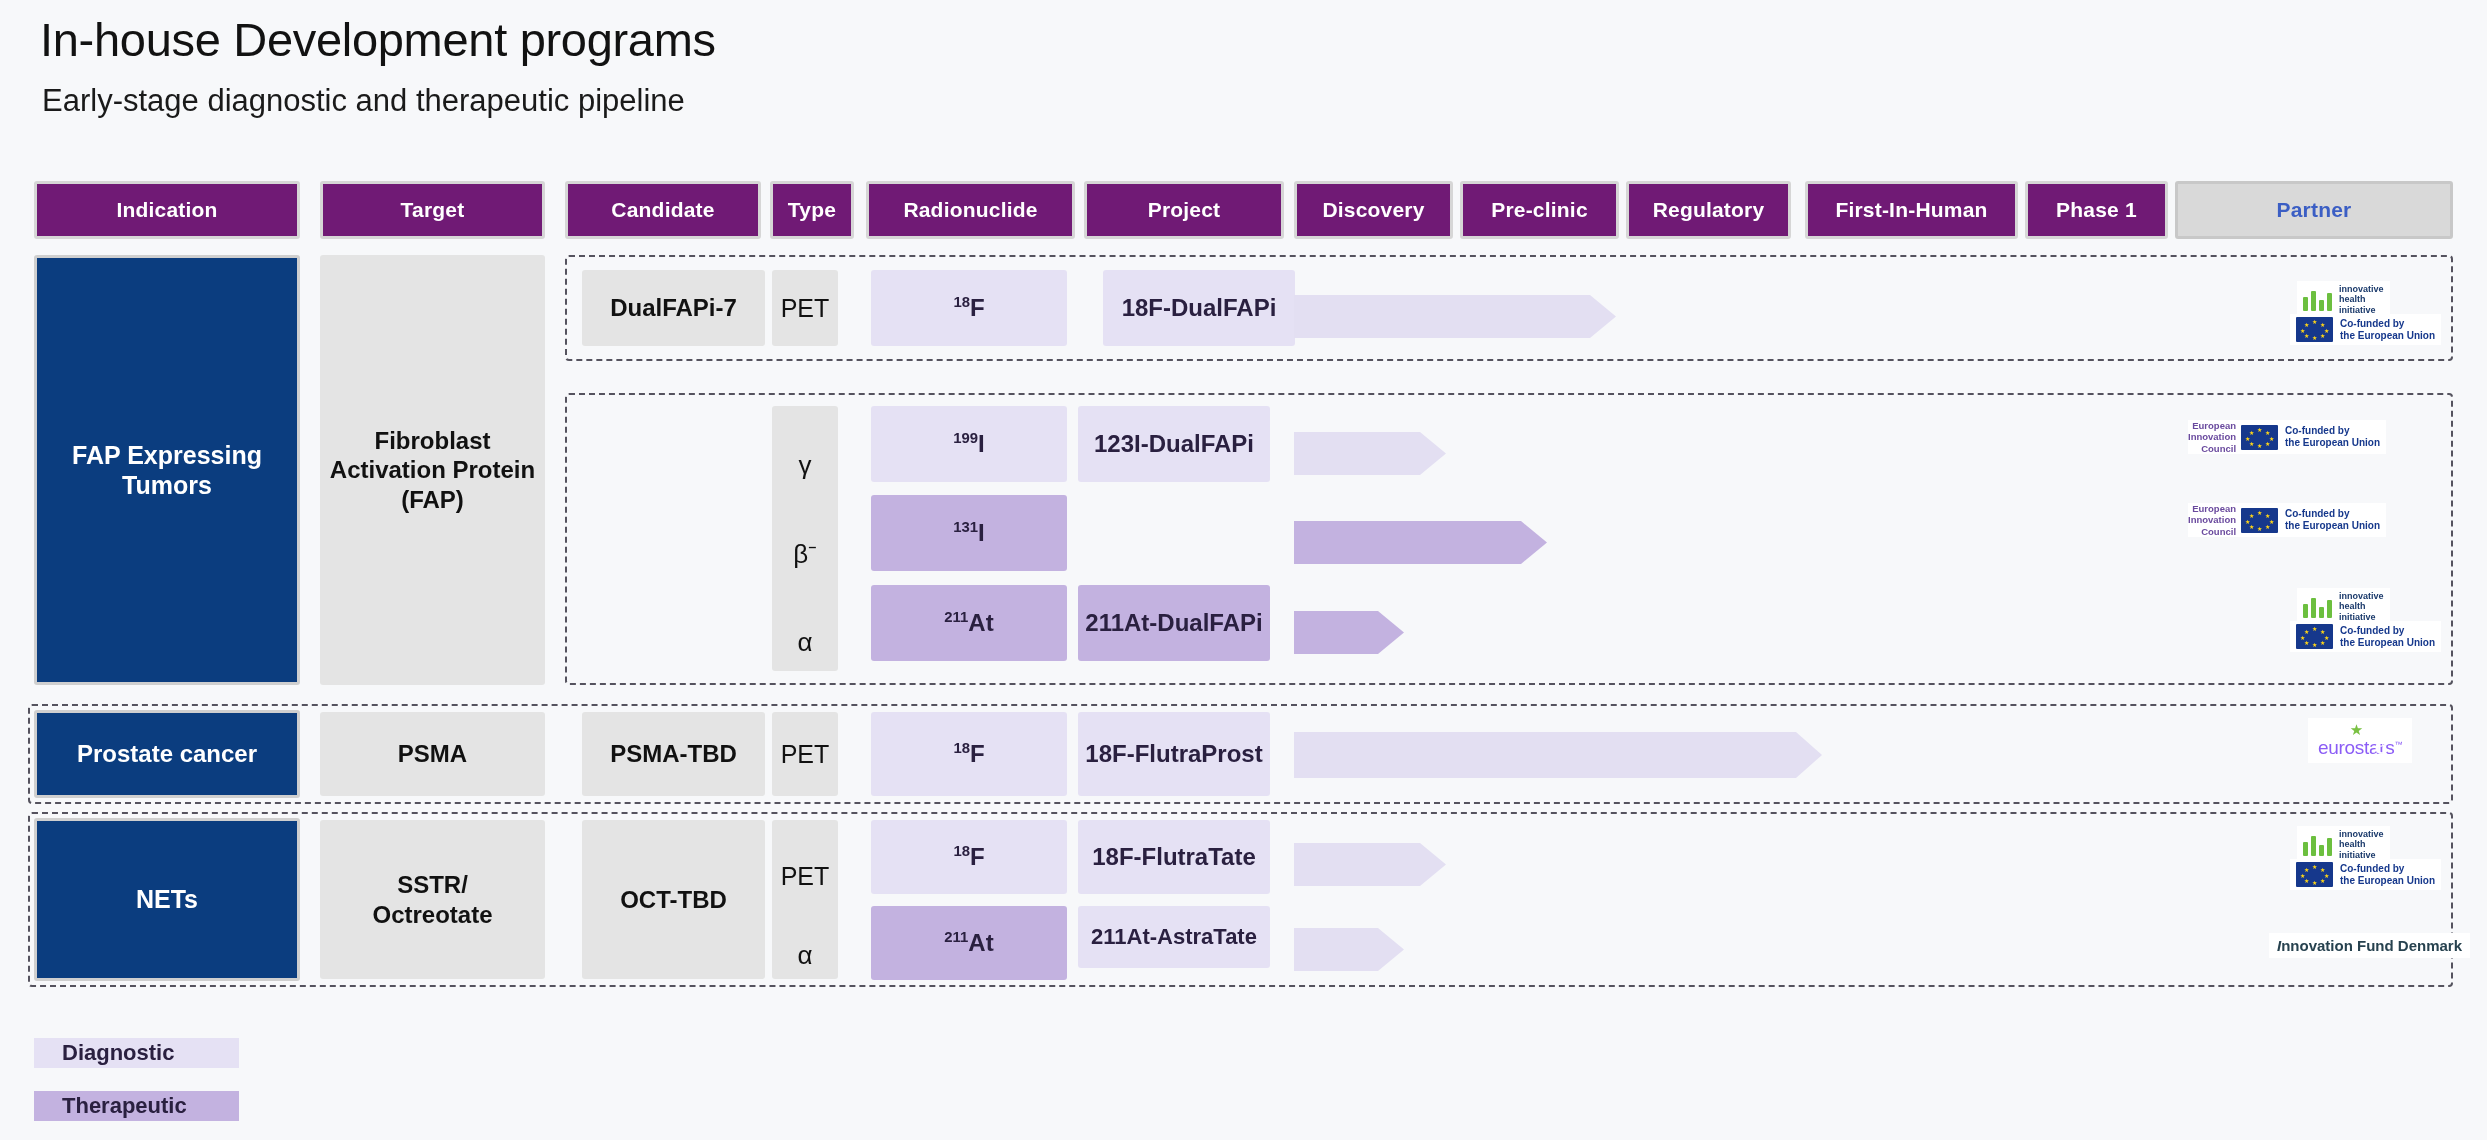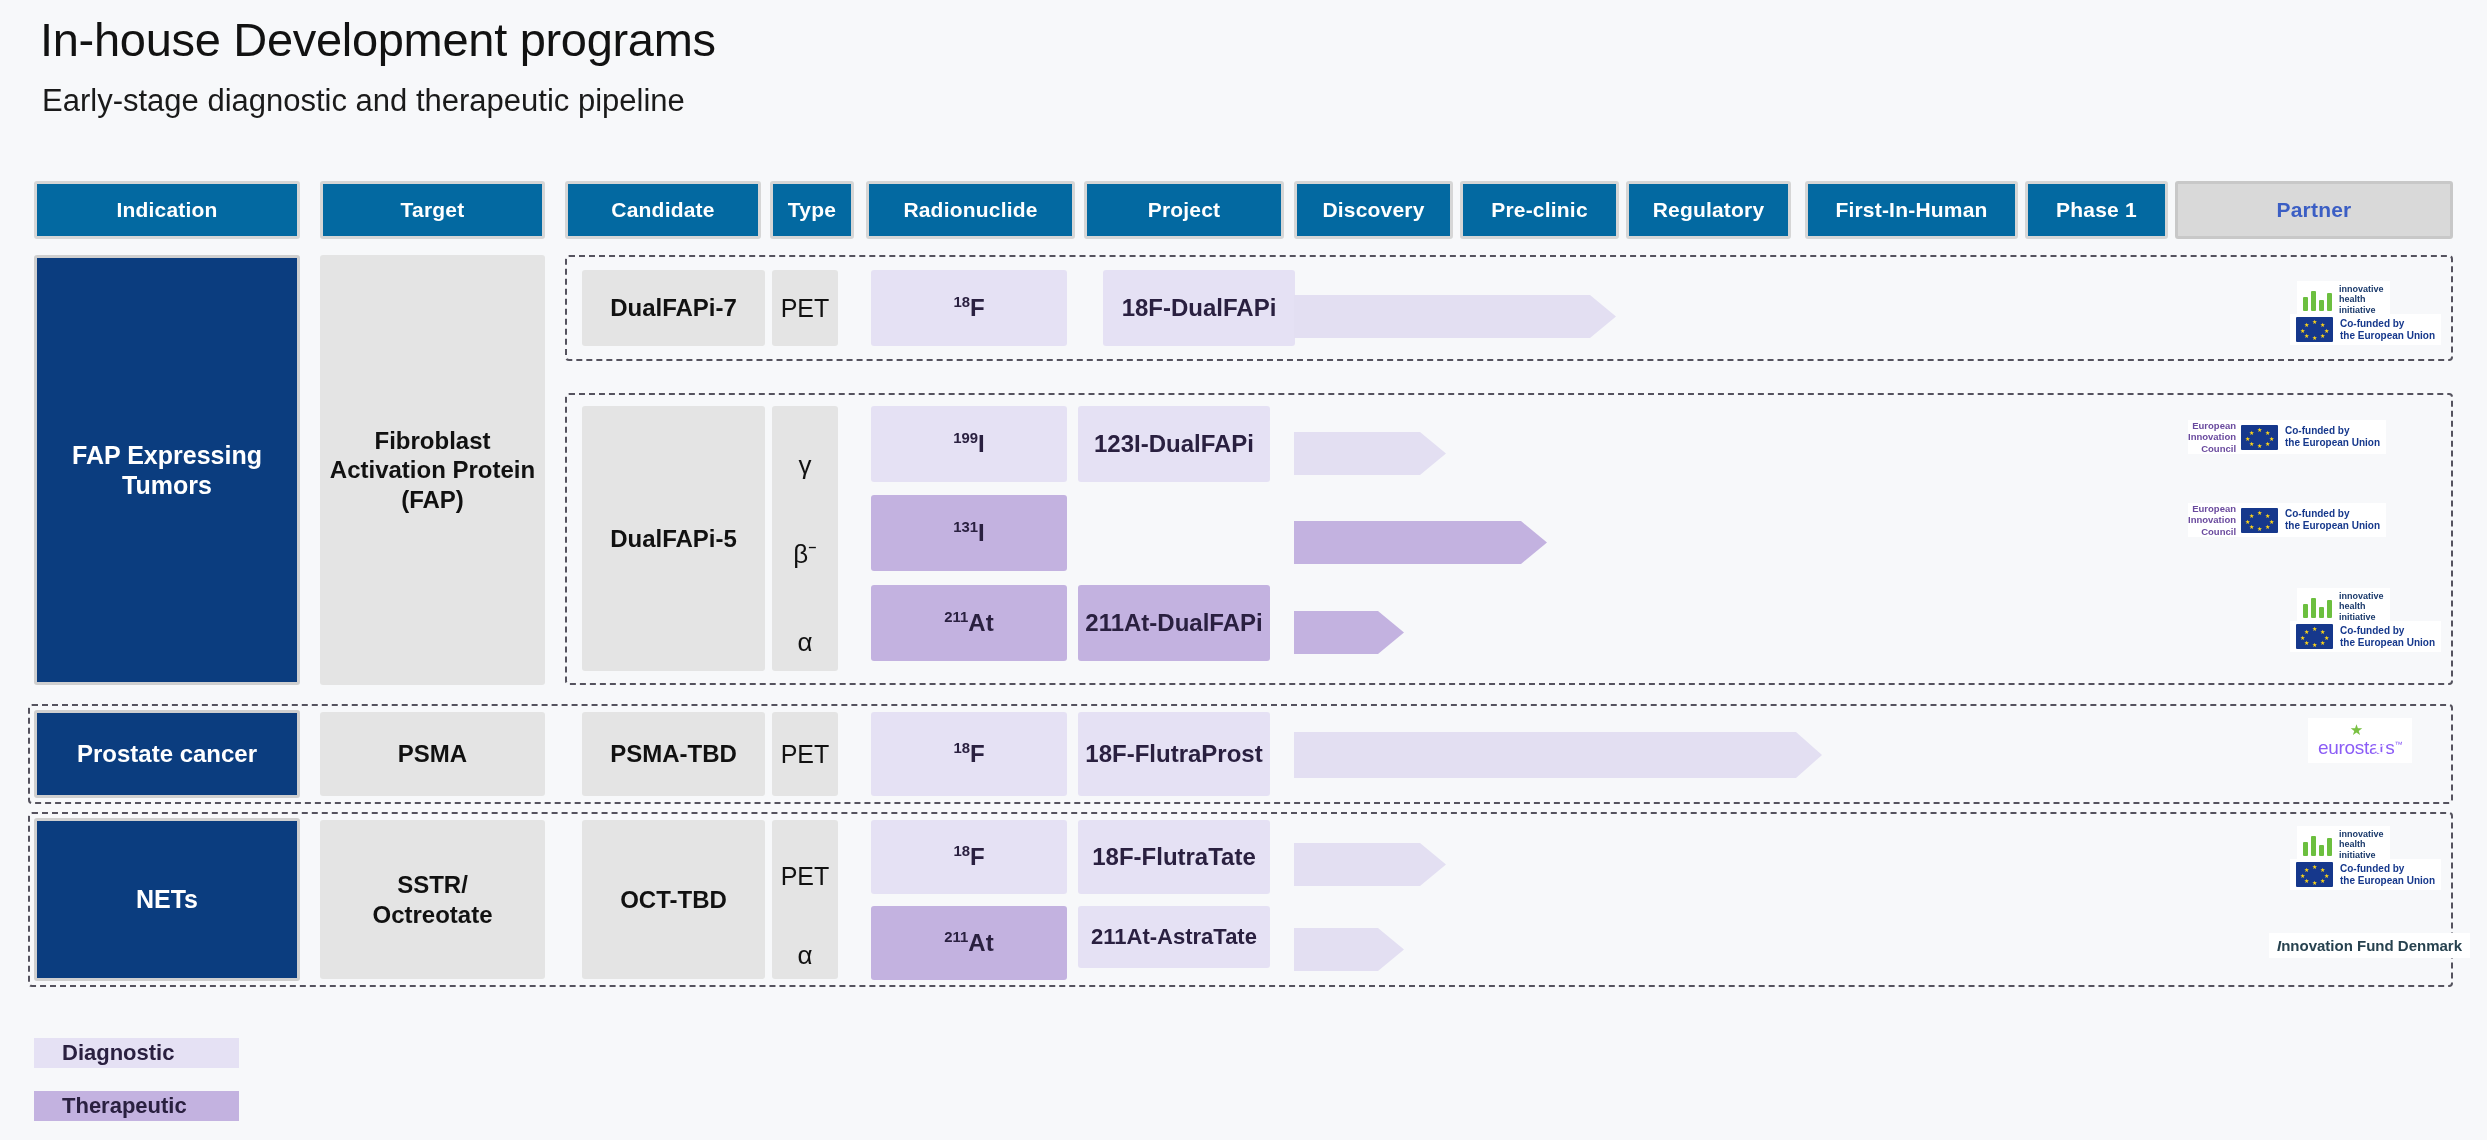--- a/index.html
+++ b/index.html
@@ -20,21 +20,21 @@
   .subtitle {
     position: absolute; left: 42px; top: 83px;
     font-size: 31px; font-weight: 400; color: #1a1a1a;
     white-space: nowrap;
   }
 
   
   .hdr-row { position: absolute; left: 0; top: 181px; height: 60px; }
   .hdr {
     position: absolute; top: 0; height: 58px;
-    background: #0369a1; color: #ffffff;
+    background: #701a75; color: #ffffff;
     display: flex; align-items: center; justify-content: center;
     font-size: 21px; font-weight: 700; letter-spacing: .2px;
     border: 3px solid #d6d6d6; border-radius: 3px;
     text-align: center; line-height: 1.05;
   }
   .hdr.partner {
     background: #d9d9d9; color: #3b5ec4; border-color: #c8c8c8;
   }
 
   
@@ -162,21 +162,20 @@
       <span class="st" style="left:16px;top:18px">★</span>
         <span class="st" style="left:8px;top:16px">★</span>
       <span class="st" style="left:4px;top:11px">★</span>
         <span class="st" style="left:8px;top:5px">★</span>
     </span>
     <span class="eu-txt">Co-funded by<br>the European Union</span>
   </div>
 
   <div class="grp" style="left:565px; top:393px; width:1888px; height:292px;"></div>
 
-  <div class="cell c-gray" style="left:582px; top:406px; width:183px; height:265px;">DualFAPi-5</div>
   <div class="cell c-gray" style="left:772px; top:406px; width:66px; height:265px; display:block;">
     <div style="height:88px;display:flex;align-items:center;justify-content:center;font-size:26px;font-weight:500;">γ</div>
     <div style="height:89px;display:flex;align-items:center;justify-content:center;font-size:26px;font-weight:500;">β⁻</div>
     <div style="height:88px;display:flex;align-items:center;justify-content:center;font-size:26px;font-weight:500;">α</div>
   </div>
 
   <div class="cell c-diag" style="left:871px; top:406px; width:196px; height:76px;">
     <span><span class="sup">199</span><span class="nuc">I</span></span>
   </div>
   <div class="cell c-diag" style="left:1078px; top:406px; width:192px; height:76px;">123I-DualFAPi</div>

